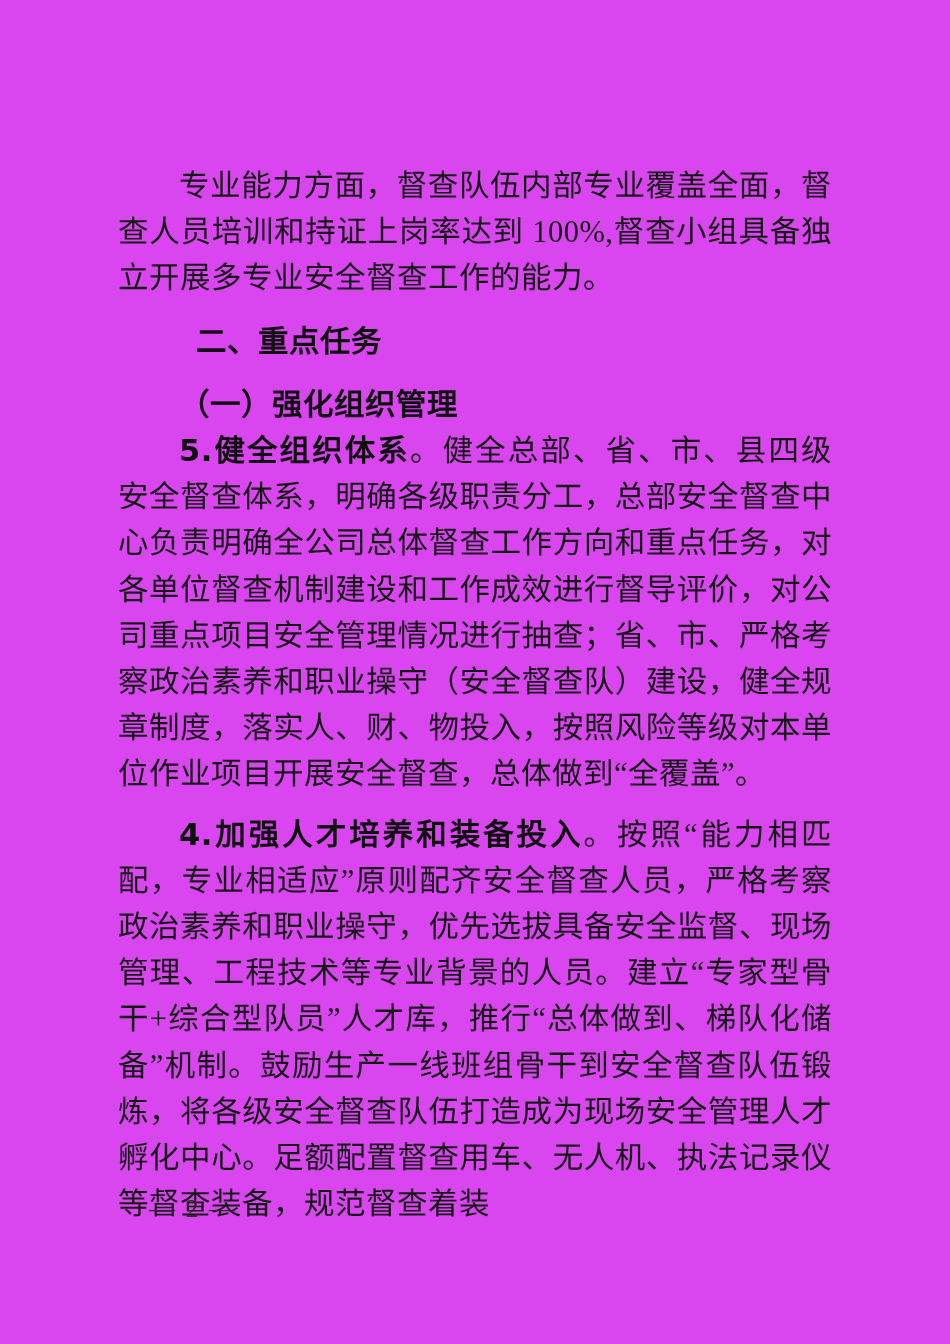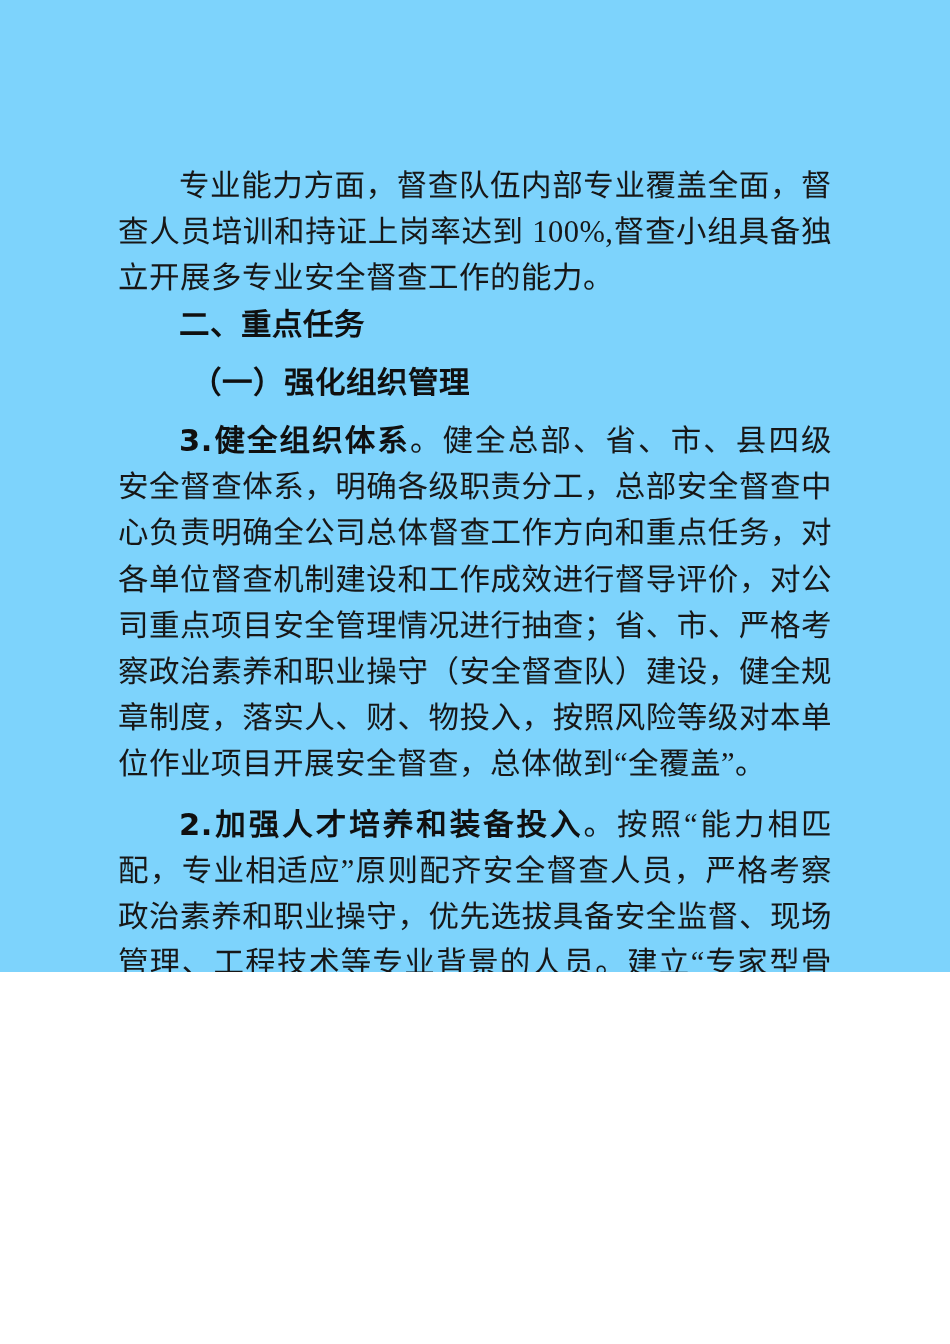--- a/index.html
+++ b/index.html
@@ -5,22 +5,22 @@
 <style>
   html, body {
     margin: 0;
     padding: 0;
     background: #ffffff;
   }
 
   .page {
     position: relative;
     width: 950px;
-    height: 972px;
-    background: #7dd3fc;
+    height: 1344px;
+    background: #d946ef;
     margin: 0 auto;
     overflow: hidden;
     font-family: "Liberation Serif", "DejaVu Serif", serif;
     color: #1a1a1a;
     text-decoration: underline;
     -webkit-font-smoothing: antialiased;
   }
 
   
   .text-column {
@@ -58,29 +58,29 @@
   .run-in-title {
     font-family: "DejaVu Sans", "Liberation Sans", sans-serif;
     font-weight: bold;
     color: #101010;
   }
 
   .heading-1 {
     font-size: 30.5px;
     line-height: 46.2px;
     text-indent: 2em;
-    margin: 0;
+    margin: 17px;
     letter-spacing: 0.5px;
   }
 
   .heading-2 {
     font-size: 30.5px;
     line-height: 46.2px;
     text-indent: 2em;
-    margin: 12px;
+    margin: 0;
     letter-spacing: 0.5px;
   }
 
   
   .run-in-title {
     font-size: 30.5px;
   }
 
   .body-run {
     font-family: "Liberation Serif", "DejaVu Serif", serif;
@@ -108,21 +108,21 @@
 
   <div class="text-column">
 
     <p class="para">专业能力方面，督查队伍内部专业覆盖全面，督查人员培训和持证上岗率达到 100%,督查小组具备独立开展多专业安全督查工作的能力。</p>
 
 
     <p class="heading-1">二、重点任务</p>
 
     <p class="heading-2">（一）强化组织管理</p>
 
-    <p class="para tight"><span class="run-in-title">3.健全组织体系</span><span class="body-run">。健全总部、省、市、县四级安全督查体系，明确各级职责分工，总部安全督查中心负责明确全公司总体督查工作方向和重点任务，对各单位督查机制建设和工作成效进行督导评价，对公司重点项目安全管理情况进行抽查；省、市、严格考察政治素养和职业操守（安全督查队）建设，健全规章制度，落实人、财、物投入，按照风险等级对本单位作业项目开展安全督查，总体做到“全覆盖”。</span></p>
+    <p class="para tight"><span class="run-in-title">5.健全组织体系</span><span class="body-run">。健全总部、省、市、县四级安全督查体系，明确各级职责分工，总部安全督查中心负责明确全公司总体督查工作方向和重点任务，对各单位督查机制建设和工作成效进行督导评价，对公司重点项目安全管理情况进行抽查；省、市、严格考察政治素养和职业操守（安全督查队）建设，健全规章制度，落实人、财、物投入，按照风险等级对本单位作业项目开展安全督查，总体做到“全覆盖”。</span></p>
 
-    <p class="para tight space-before"><span class="run-in-title">2.加强人才培养和装备投入</span><span class="body-run">。按照“能力相匹配，专业相适应”原则配齐安全督查人员，严格考察政治素养和职业操守，优先选拔具备安全监督、现场管理、工程技术等专业背景的人员。建立“专家型骨干+综合型队员”人才库，推行“总体做到、梯队化储备”机制。鼓励生产一线班组骨干到安全督查队伍锻炼，将各级安全督查队伍打造成为现场安全管理人才孵化中心。足额配置督查用车、无人机、执法记录仪等督查装备，规范督查着装</span></p>
+    <p class="para tight space-before"><span class="run-in-title">4.加强人才培养和装备投入</span><span class="body-run">。按照“能力相匹配，专业相适应”原则配齐安全督查人员，严格考察政治素养和职业操守，优先选拔具备安全监督、现场管理、工程技术等专业背景的人员。建立“专家型骨干+综合型队员”人才库，推行“总体做到、梯队化储备”机制。鼓励生产一线班组骨干到安全督查队伍锻炼，将各级安全督查队伍打造成为现场安全管理人才孵化中心。足额配置督查用车、无人机、执法记录仪等督查装备，规范督查着装</span></p>
 
   </div>
 
   <div class="page-number">— 2 —</div>
 
 </div>
 
 </body></html>

